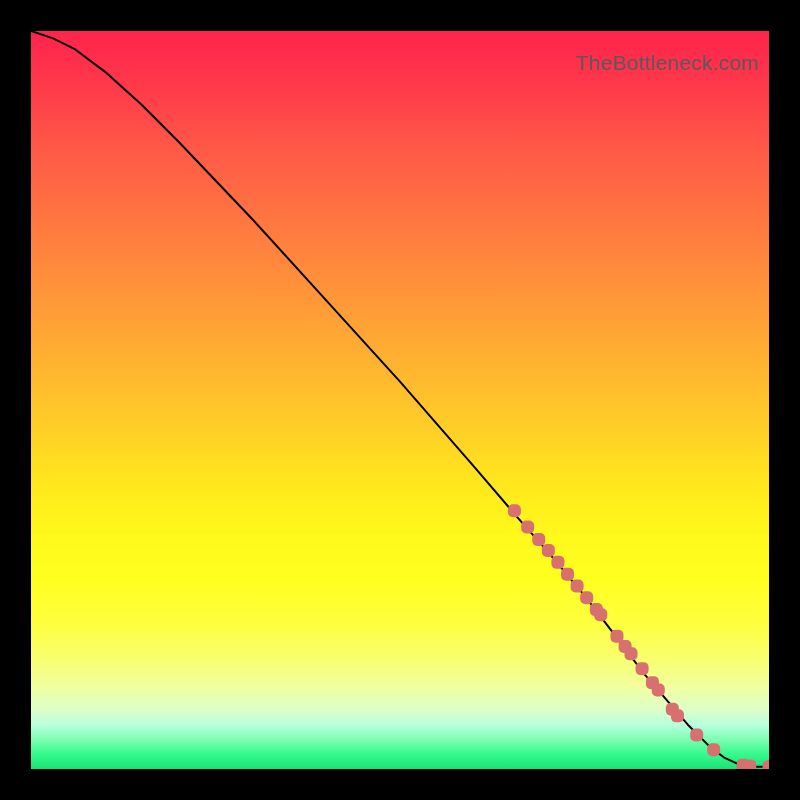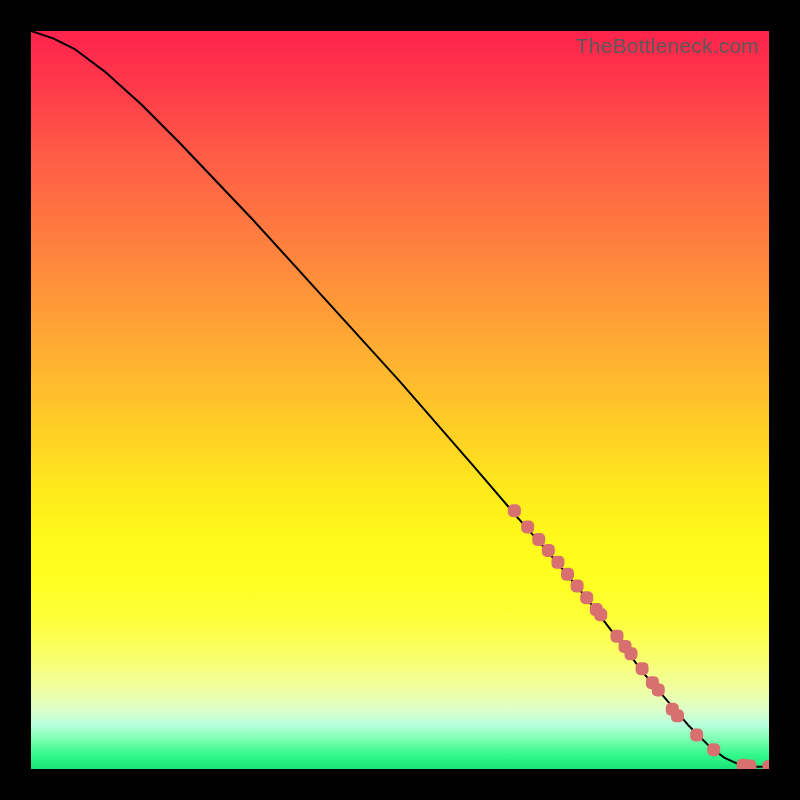--- a/index.html
+++ b/index.html
@@ -40,21 +40,21 @@
       #f0ffa0 89%,
       #dcffc9 92%,
       #b8ffdd 94%,
       #7cffb2 96%,
       #35f98c 98%,
       #1ae276 100%
     );
   }
   .watermark {
     position: absolute;
-    top: 3px;
+    top: 20px;
     right: 10px;
     font-size: 21px;
     font-weight: 500;
     color: #58595b;
     letter-spacing: 0.2px;
     text-align: center;
   }
   svg.curve {
     position: absolute;
     left: 0;

